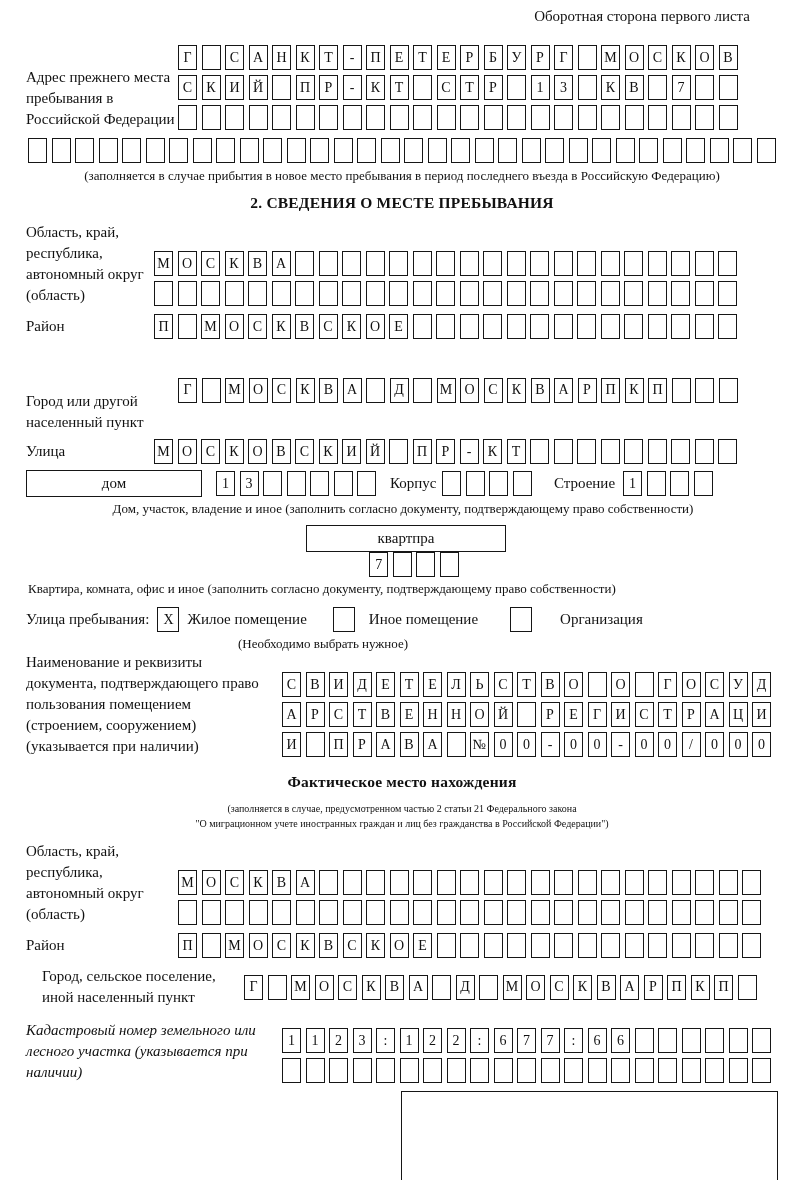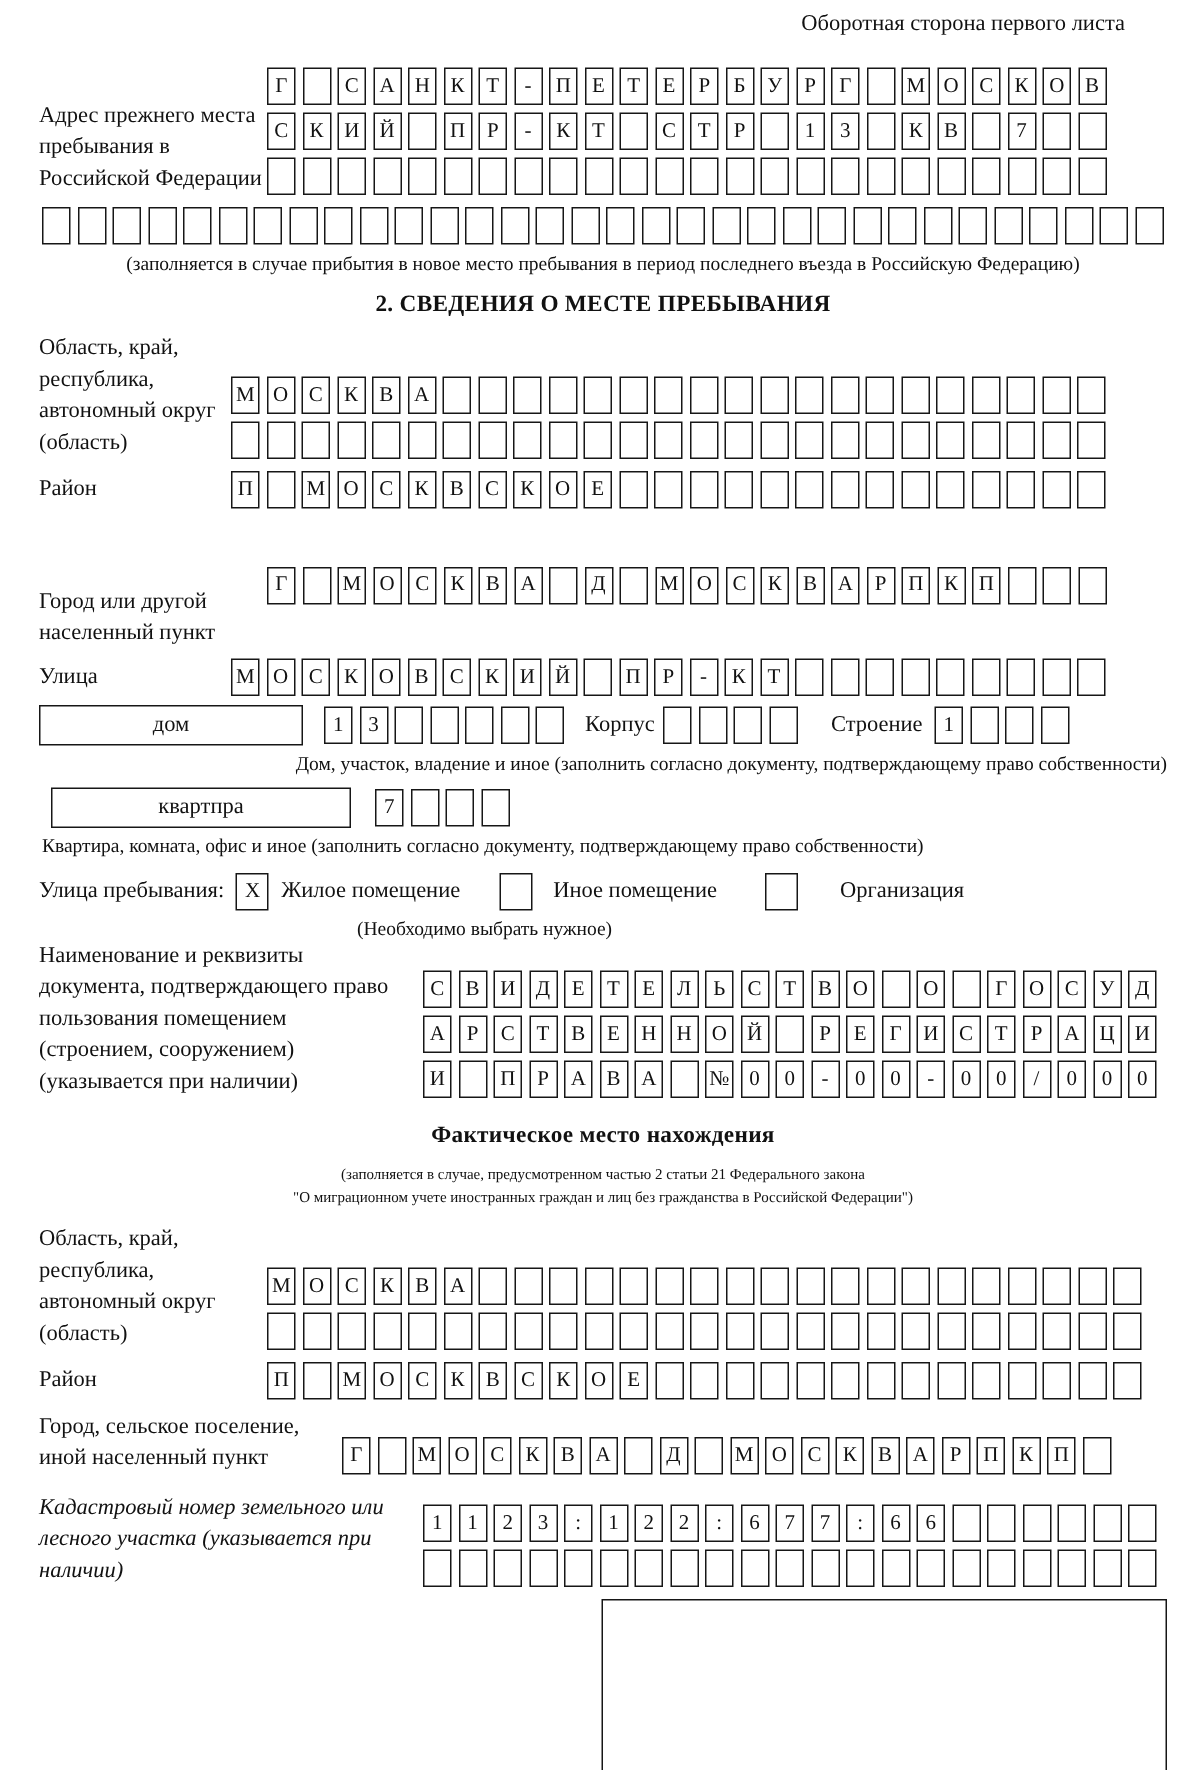--- a/index.html
+++ b/index.html
@@ -351,23 +351,23 @@
         <span class="cell"></span>
       </div>
     <div class="flabel" style="margin-left:22px;">Строение</div>
     <div class="cellrow" style="margin:0 0 0 8px;">
         <span class="cell">1</span>
         <span class="cell"></span>
         <span class="cell"></span>
         <span class="cell"></span>
       </div>
   </div>
-  <div class="caption" style="text-align:right; margin:3px 0 8px 2px;">Дом, участок, владение и иное (заполнить согласно документу, подтверждающему право собственности)</div>
-
-  <div class="inline-row" style="margin-left:8px;">
+  <div class="caption" style="text-align:center; margin:3px 0 8px 2px;">Дом, участок, владение и иное (заполнить согласно документу, подтверждающему право собственности)</div>
+
+  <div class="inline-row" style="margin-left:8px;flex-direction:column;">
     <div class="longbox" style="width:200px;">квартпра</div>
     <div class="cellrow" style="margin:0 0 0 16px;">
         <span class="cell">7</span>
         <span class="cell"></span>
         <span class="cell"></span>
         <span class="cell"></span>
       </div>
   </div>
   <div class="caption" style="text-align:left; margin:4px 0 10px 2px;">Квартира, комната, офис и иное (заполнить согласно документу, подтверждающему право собственности)</div>
 
@@ -547,21 +547,21 @@
         <span class="cell"></span>
         <span class="cell"></span>
         <span class="cell"></span>
         <span class="cell"></span>
         <span class="cell"></span>
         <span class="cell"></span>
         <span class="cell"></span>
       </div>
   </div>
 
-  <div class="field" style="align-items:flex-end; margin-bottom:6px;">
+  <div class="field" style="align-items:center; margin-bottom:6px;margin-left:16px;">
     <div class="flabel" style="width:202px;">Город, сельское поселение, иной населенный пункт</div>
     <div class="cellrow" style="margin-bottom:0;">
         <span class="cell">Г</span>
         <span class="cell"></span>
         <span class="cell">М</span>
         <span class="cell">О</span>
         <span class="cell">С</span>
         <span class="cell">К</span>
         <span class="cell">В</span>
         <span class="cell">А</span>

